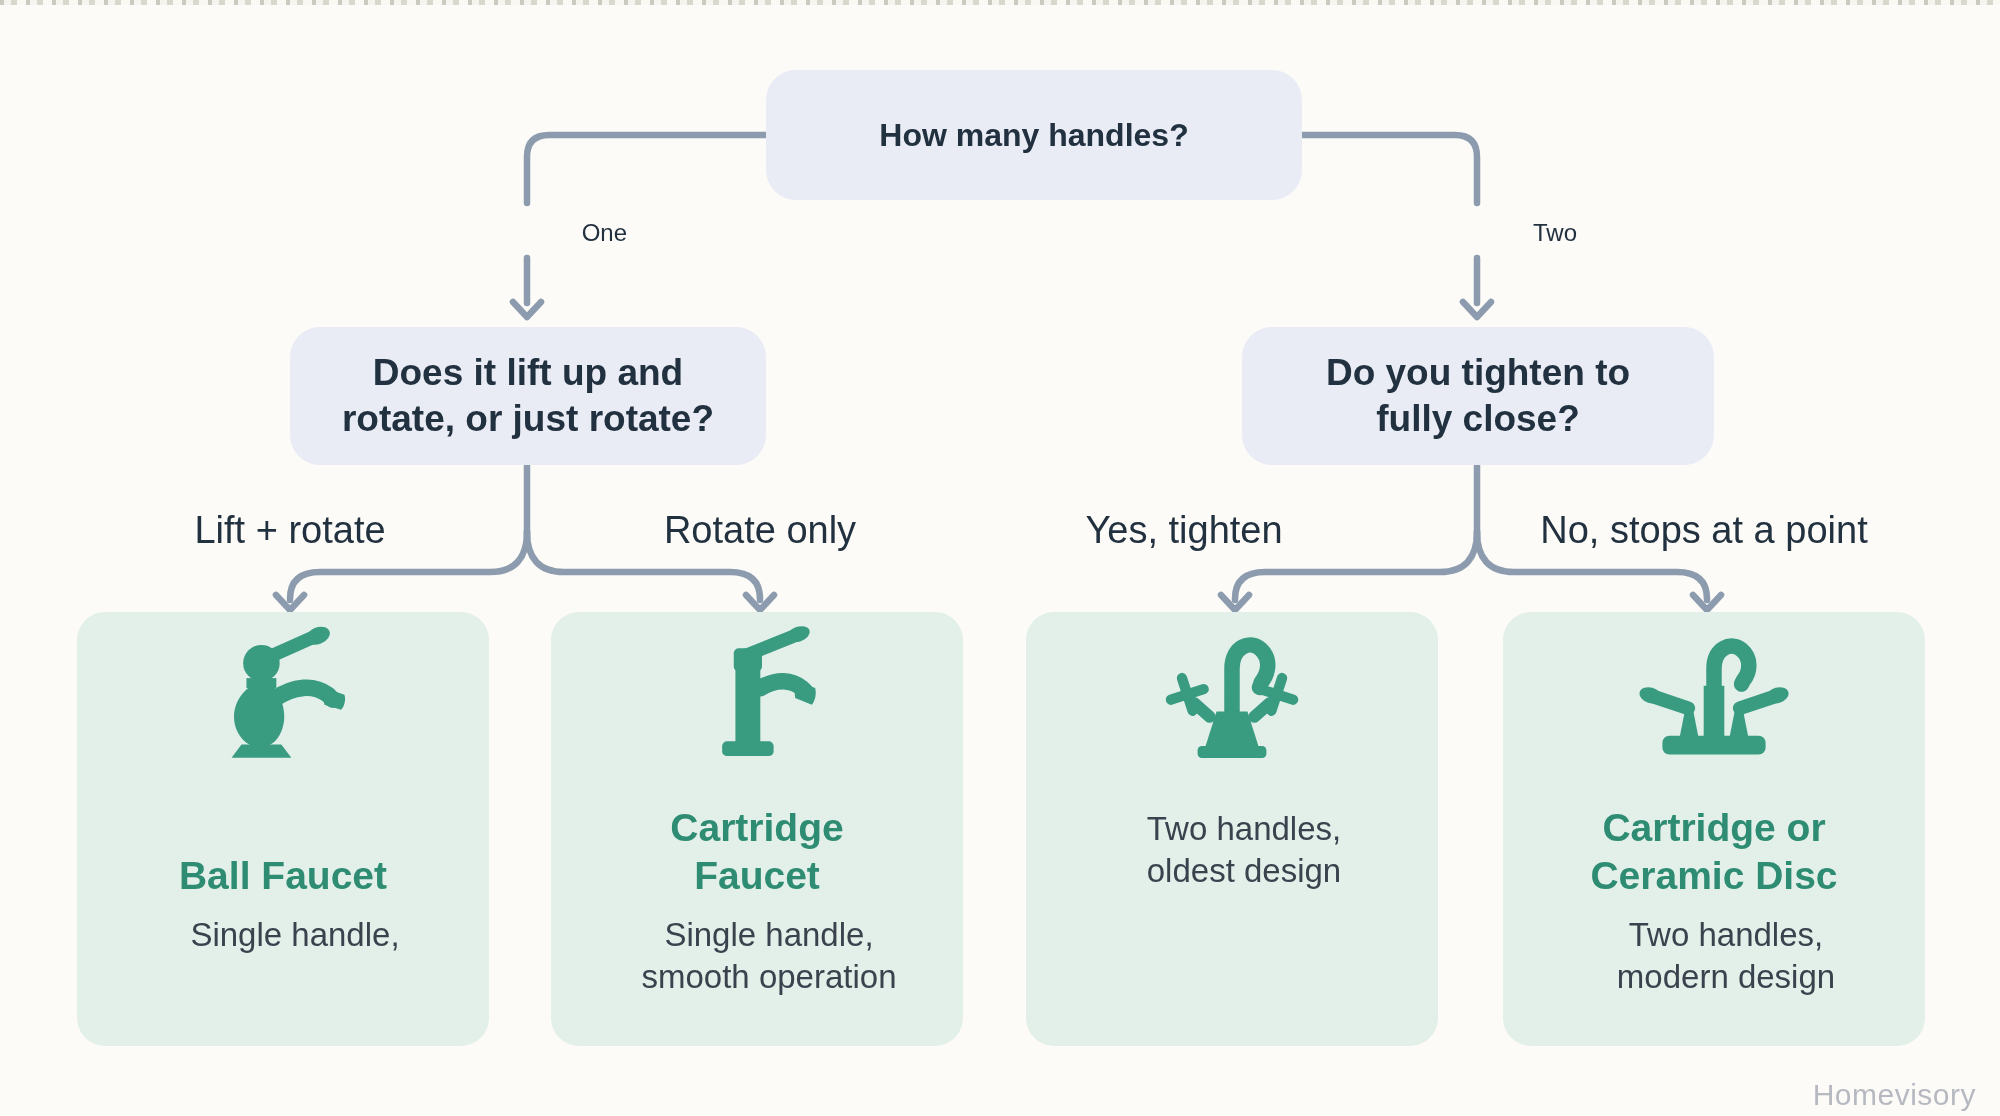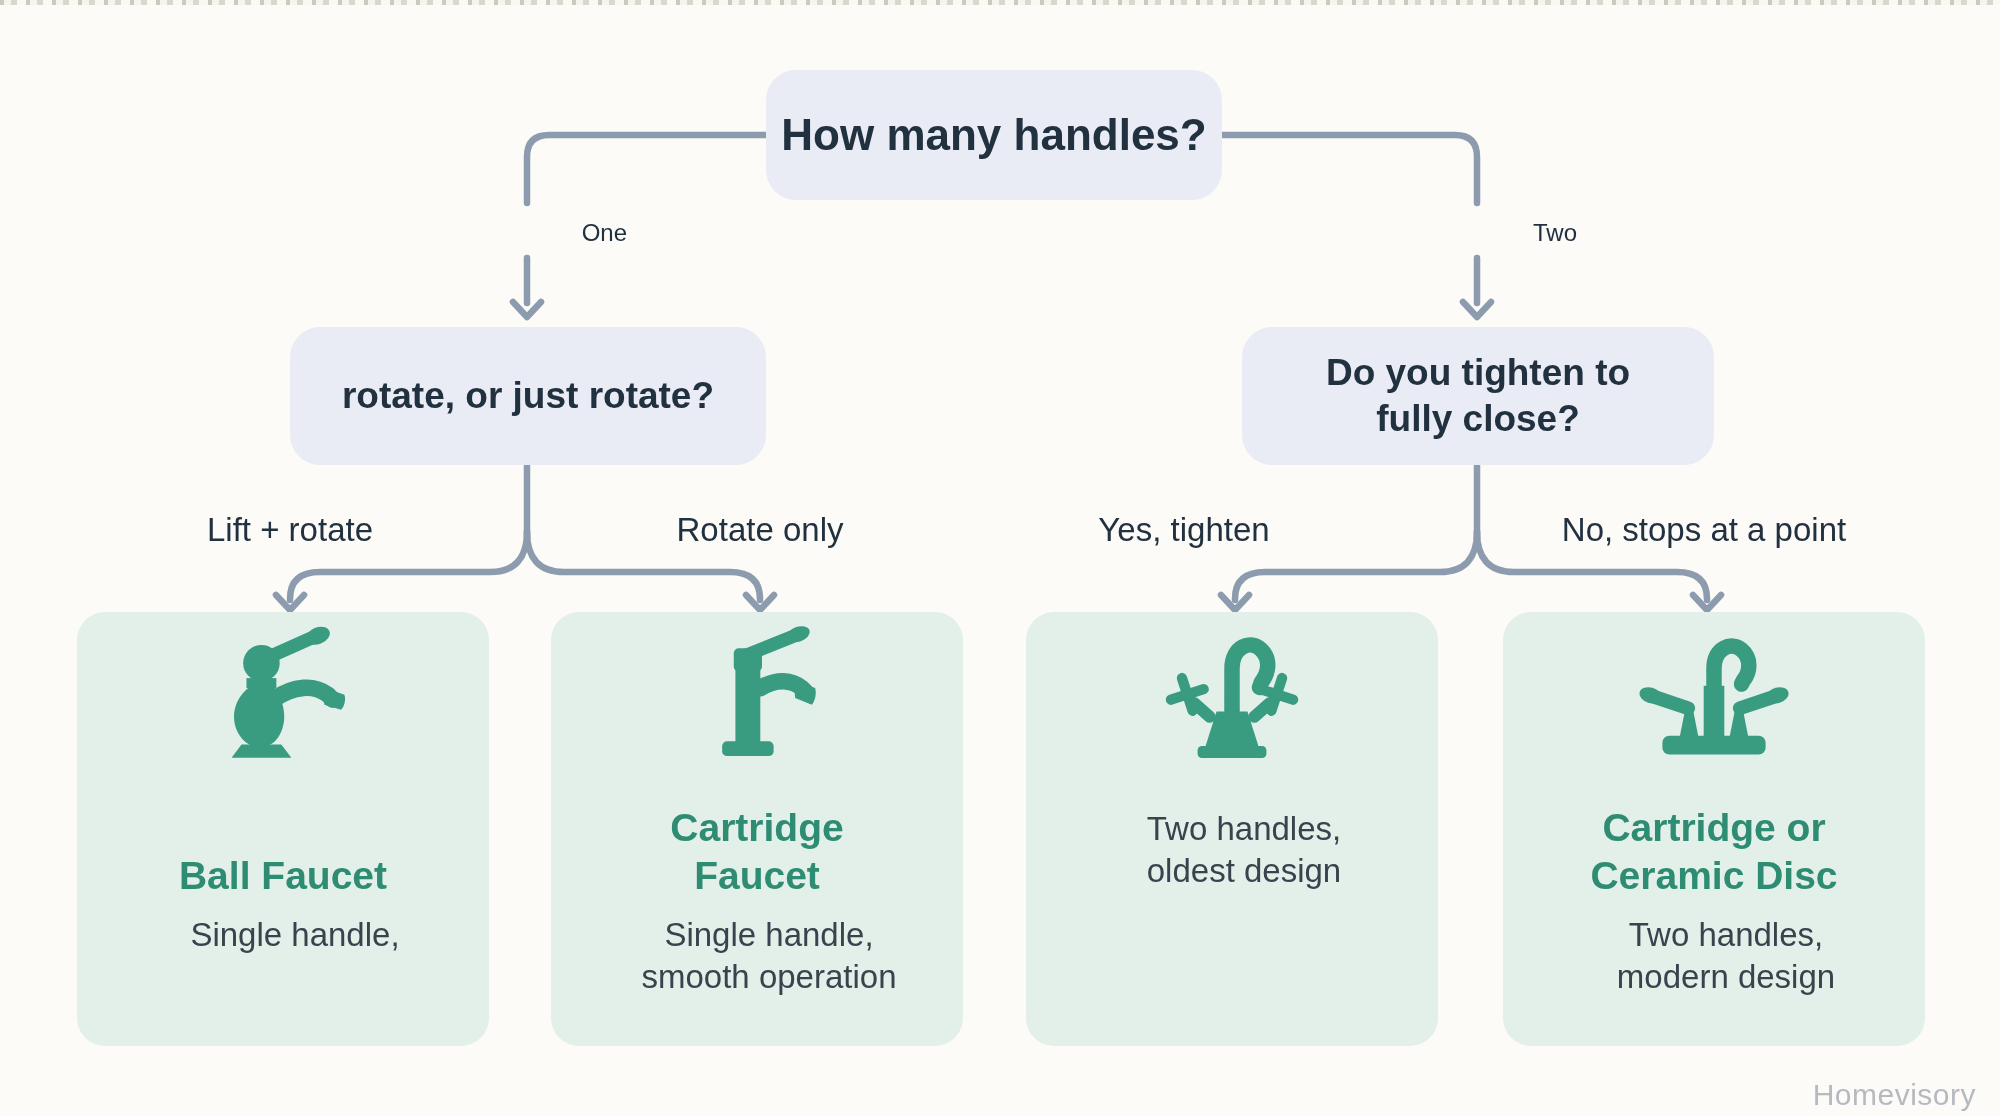--- a/index.html
+++ b/index.html
@@ -28,34 +28,34 @@
   .node{
     position:absolute;
     background:var(--node-bg,#e9ecf5);
     border-radius:30px;
     display:flex;flex-direction:column;
     align-items:center;justify-content:center;
     text-align:center;
     color:var(--dark-text,#22313f);
     font-weight:700;
   }
-  .node-root{left:766px;top:70px;width:456px;height:130px;font-size:44px;}
+  .node-root{left:766px;top:70px;width:536px;height:130px;font-size:32px;}
   .node-q{font-size:37px;line-height:46px;}
   .node-q-left{left:290px;top:327px;width:476px;height:138px;}
   .node-q-right{left:1242px;top:327px;width:472px;height:138px;}
   .branch-label{
     position:absolute;width:200px;text-align:right;
     font-size:24px;line-height:44px;
     color:var(--dark-text,#22313f);font-weight:400;
   }
   .branch-one{left:427px;top:211px;}
   .branch-two{left:1377px;top:211px;}
   .outcome-label{
     position:absolute;width:360px;text-align:center;
-    font-size:33px;line-height:44px;
+    font-size:38px;line-height:44px;
     color:var(--dark-text,#22313f);font-weight:400;
     top:508px;
   }
   .outcome-1{left:110px;}
   .outcome-2{left:580px;}
   .outcome-3{left:1004px;}
   .outcome-4{left:1524px;}
   .card{
     position:absolute;top:612px;height:434px;width:412px;
     background:var(--card-bg,#e3efe9);
@@ -123,20 +123,21 @@
   </svg>
 
   <div class="node node-root">
     <span>How many handles?</span>
   </div>
 
   <div class="branch-label branch-one">One</div>
   <div class="branch-label branch-two">Two</div>
 
   <div class="node node-q node-q-left">
+    <span class="q-line">Does it lift up and</span>
     <span class="q-line">rotate, or just rotate?</span>
   </div>
   <div class="node node-q node-q-right">
     <span class="q-line">Do you tighten to</span>
     <span class="q-line">fully close?</span>
   </div>
 
   <div class="outcome-label outcome-1">Lift + rotate</div>
   <div class="outcome-label outcome-2">Rotate only</div>
   <div class="outcome-label outcome-3">Yes, tighten</div>

